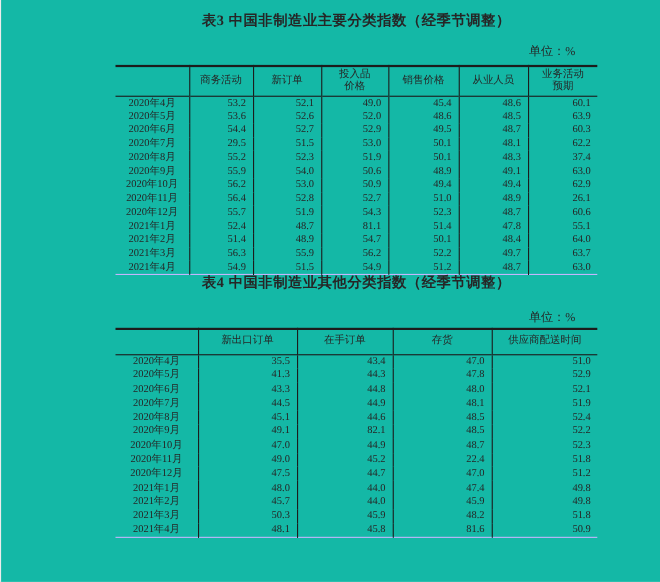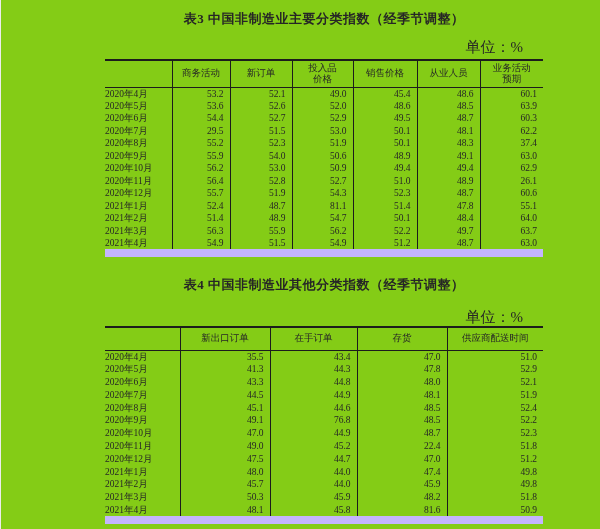--- a/index.html
+++ b/index.html
@@ -6,74 +6,74 @@
   html, body { background: #ffffff; }
   body {
     width: 600px; height: 529px;
     font-family: "Liberation Serif", "DejaVu Serif", serif;
     color: #262626;
     overflow: hidden;
   }
   .page {
     position: relative;
     width: 600px; height: 529px;
-    background: #84cc16;
+    background: #14b8a6;
     border-left: 1px solid #ececec;
     padding-top: 12px;
   }
   .content {
     width: 438px;
     margin-left: 104px;
   }
   .tbl-title {
     text-align: center;
     font-weight: bold;
     font-size: 13px;
     line-height: 14px;
     letter-spacing: 0.5px;
     color: #262626;
   }
   .unit-label {
     text-align: right;
-    font-size: 15px;
+    font-size: 11px;
     line-height: 10px;
     padding-right: 20px;
     color: #262626;
   }
   .unit-3 { margin-top: 16px; margin-bottom: 7px; }
-  .title-4 { margin-top: 21px; }
+  .title-4 { }
   .unit-4 { margin-top: 20px; margin-bottom: 4px; }
 
   table {
     border-collapse: collapse;
     table-layout: fixed;
     width: 438px;
     border-top: 2px solid #1c1c1c;
-    border-bottom: 8px solid #c4b5fd;
+    border-bottom: 1px solid #c4b5fd;
   }
   thead tr { border-bottom: 1.6px solid #1c1c1c; }
   th, td {
     font-weight: normal;
     font-size: 9.5px;
     color: #262626;
     padding: 0;
     overflow: hidden;
   }
   th + th, td + td { border-left: 1px solid #1c1c1c; }
   th {
     text-align: center;
     vertical-align: middle;
     white-space: pre-line;
     line-height: 11px;
   }
   .t3 thead th { height: 27px; }
   .t4 thead th { height: 23px; }
   .t3 tbody td { height: 12.5px; }
   .t4 tbody td { height: 12.8px; }
-  td.month-cell { line-height: 12px; }
+  td.month-cell { text-align: center; line-height: 12px; }
   td.value-cell { text-align: right; padding-right: 6px; line-height: 12px; }
 </style>
 </head>
 <body>
 
 <div class="page">
   <div class="content">
 
     <div class="tbl-title">表3  中国非制造业主要分类指数（经季节调整）</div>
     <div class="unit-label unit-3">单位：%</div>
@@ -274,21 +274,21 @@
           <tr>
             <td class="month-cell">2020年8月</td>
             <td class="value-cell">45.1</td>
             <td class="value-cell">44.6</td>
             <td class="value-cell">48.5</td>
             <td class="value-cell">52.4</td>
           </tr>
           <tr>
             <td class="month-cell">2020年9月</td>
             <td class="value-cell">49.1</td>
-            <td class="value-cell">76.8</td>
+            <td class="value-cell">82.1</td>
             <td class="value-cell">48.5</td>
             <td class="value-cell">52.2</td>
           </tr>
           <tr>
             <td class="month-cell">2020年10月</td>
             <td class="value-cell">47.0</td>
             <td class="value-cell">44.9</td>
             <td class="value-cell">48.7</td>
             <td class="value-cell">52.3</td>
           </tr>

